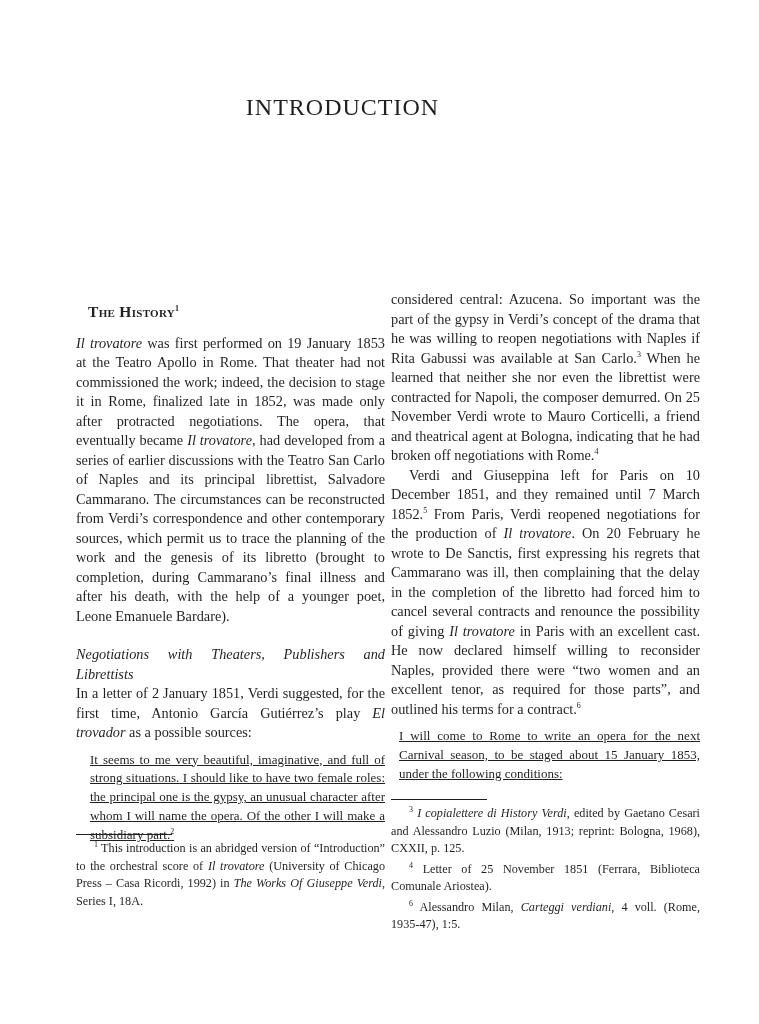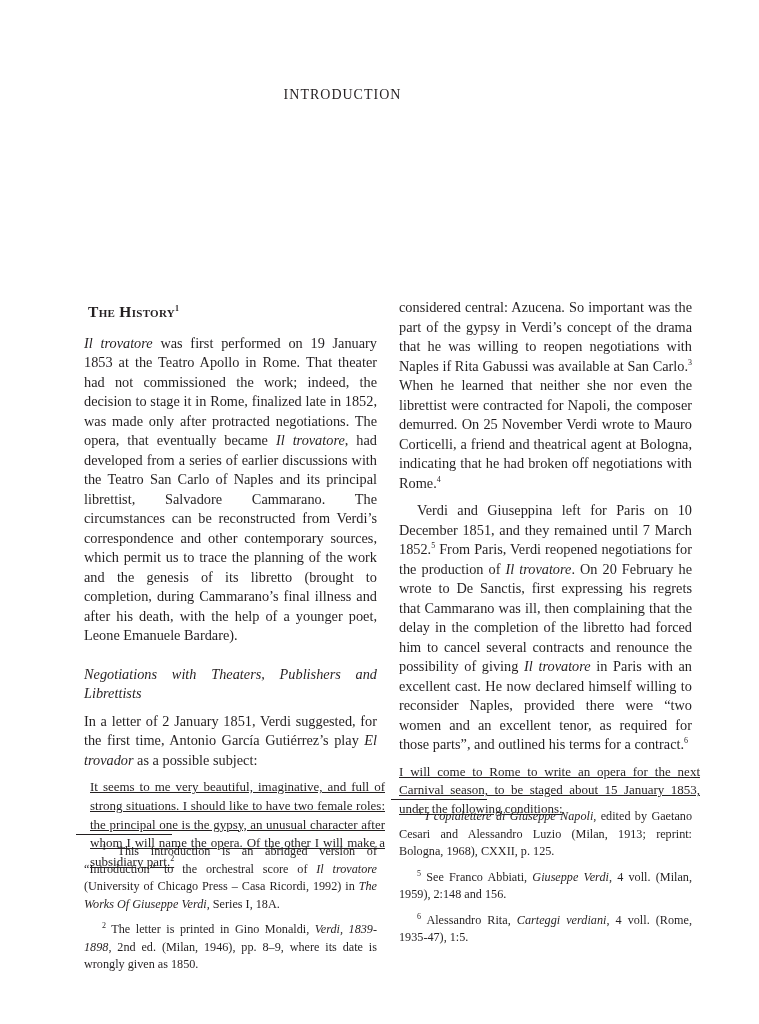--- a/index.html
+++ b/index.html
@@ -2,26 +2,26 @@
 <html><head>
 <meta charset="utf-8">
 <style>
   html, body { margin: 0; padding: 0; }
   body {
     width: 759px; height: 1024px; background: #ffffff; position: relative; overflow: hidden;
     font-family: "Liberation Serif", "DejaVu Serif", serif; color: #231f20;
   }
   .page-title {
     position: absolute; top: 78px; left: 0; width: 685px; text-align: center;
-    font-size: 14px; letter-spacing: 1px; font-weight: normal;
+    font-size: 24px; letter-spacing: 1px; font-weight: normal;
   }
   .col { position: absolute; top: 290px; width: 309px; font-size: 14.3px; line-height: 19.5px; }
   .col.left { left: 76px; }
   .col.right { left: 391px; }
-  p { margin: 8px; text-align: justify; }
+  p { margin: 0; text-align: justify; }
   .indent { text-indent: 18px; }
   .section-head { font-variant: small-caps; font-size: 15.5px; letter-spacing: 0.3px; margin: 12px; line-height: 19.5px; }
   .subhead { font-style: italic; margin-top: 19px; }
   blockquote { margin: 8px 0 9px 14px; font-size: 13px; line-height: 18.8px; text-align: justify; text-decoration: underline; }
   sup { font-size: 8px; vertical-align: super; line-height: 0; }
   i { }
   .fn-rule { width: 96px; border-top: 1px solid #231f20; margin: 0 0 5px 0; }
   .fn { font-size: 12.2px; line-height: 17.5px; text-align: justify; text-indent: 18px; margin-bottom: 3px; }
   .footnotes-left { position: absolute; left: 76px; top: 834px; width: 309px; }
   .footnotes-right { position: absolute; left: 391px; top: 799px; width: 309px; }
@@ -31,39 +31,38 @@
 
 <h1 class="page-title">INTRODUCTION</h1>
 
 <div class="col left">
   <h2 class="section-head"><span>The History</span><sup>1</sup></h2>
 
   <p><i>Il trovatore</i><span> was first performed on 19 January 1853 at the Teatro Apollo in Rome. That theater had not commissioned the work; indeed, the decision to stage it in Rome, finalized late in 1852, was made only after protracted negotiations. The opera, that eventually became </span><i>Il trovatore</i><span>, had developed from a series of earlier discussions with the Teatro San Carlo of Naples and its principal librettist, Salvadore Cammarano. The circumstances can be reconstructed from Verdi’s correspondence and other contemporary sources, which permit us to trace the planning of the work and the genesis of its libretto (brought to completion, during Cammarano’s final illness and after his death, with the help of a younger poet, Leone Emanuele Bardare).</span></p>
 
   <p class="subhead">Negotiations with Theaters, Publishers and Librettists</p>
 
-  <p><span>In a letter of 2 January 1851, Verdi suggested, for the first time, Antonio García Gutiérrez’s play </span><i>El trovador</i><span> as a possible subject:</span></p>
+  <p><span>In a letter of 2 January 1851, Verdi suggested, for the first time, Antonio García Gutiérrez’s play </span><i>El trovador</i><span> as a possible sources:</span></p>
 
   <blockquote><span>It seems to me very beautiful, imaginative, and full of strong situations. I should like to have two female roles: the principal one is the gypsy, an unusual character after whom I will name the opera. Of the other I will make a subsidiary part.</span><sup>2</sup></blockquote>
 
 </div>
 
 <div class="col right">
   <p><span>considered central: Azucena. So important was the part of the gypsy in Verdi’s concept of the drama that he was willing to reopen negotiations with Naples if Rita Gabussi was available at San Carlo.</span><sup>3</sup><span> When he learned that neither she nor even the librettist were contracted for Napoli, the composer demurred. On 25 November Verdi wrote to Mauro Corticelli, a friend and theatrical agent at Bologna, indicating that he had broken off negotiations with Rome.</span><sup>4</sup></p>
 
   <p class="indent"><span>Verdi and Giuseppina left for Paris on 10 December 1851, and they remained until 7 March 1852.</span><sup>5</sup><span> From Paris, Verdi reopened negotiations for the production of </span><i>Il trovatore</i><span>. On 20 February he wrote to De Sanctis, first expressing his regrets that Cammarano was ill, then complaining that the delay in the completion of the libretto had forced him to cancel several contracts and renounce the possibility of giving </span><i>Il trovatore</i><span> in Paris with an excellent cast. He now declared himself willing to reconsider Naples, provided there were “two women and an excellent tenor, as required for those parts”, and outlined his terms for a contract.</span><sup>6</sup></p>
 
 
   <blockquote style="margin-left:8px;">I will come to Rome to write an opera for the next Carnival season, to be staged about 15 January 1853, under the following conditions:</blockquote>
 </div>
 
 <div class="footnotes-left">
   <div class="fn-rule"></div>
   <p class="fn"><sup>1</sup><span> This introduction is an abridged version of “Introduction” to the orchestral score of </span><i>Il trovatore</i><span> (University of Chicago Press – Casa Ricordi, 1992) in </span><i>The Works Of Giuseppe Verdi</i><span>, Series I, 18A.</span></p>
-  <p class="fn"><sup>2</sup><span> The letter is printed in Gino Monaldi, </span><i>Verdi, 1839-1898</i><span>, 2nd ed. (Milan, 1946), pp. 8–9, where its date is wrongly given as 1850.</span></p>
 </div>
 
 <div class="footnotes-right">
   <div class="fn-rule"></div>
-  <p class="fn"><sup>3</sup> <i>I copialettere di Giuseppe Napoli</i><span>, edited by Gaetano Cesari and Alessandro Luzio (Milan, 1913; reprint: Bologna, 1968), CXXII, p. 125.</span></p>
-  <p class="fn"><sup>5</sup><span> See Franco Abbiati, </span><i>Giuseppe Verdi</i><span>, 4 voll. (Milan, 1959), 2:148 and 156.</span></p>
-  <p class="fn"><sup>6</sup><span> Alessandro Rita, </span><i>Carteggi verdiani</i><span>, 4 voll. (Rome, 1935-47), 1:5.</span></p>
+  <p class="fn"><sup>3</sup> <i>I copialettere di History Verdi</i><span>, edited by Gaetano Cesari and Alessandro Luzio (Milan, 1913; reprint: Bologna, 1968), CXXII, p. 125.</span></p>
+  <p class="fn"><sup>4</sup><span> Letter of 25 November 1851 (Ferrara, Biblioteca Comunale Ariostea).</span></p>
+  <p class="fn"><sup>6</sup><span> Alessandro Milan, </span><i>Carteggi verdiani</i><span>, 4 voll. (Rome, 1935-47), 1:5.</span></p>
 </div>
 
 </body></html>

